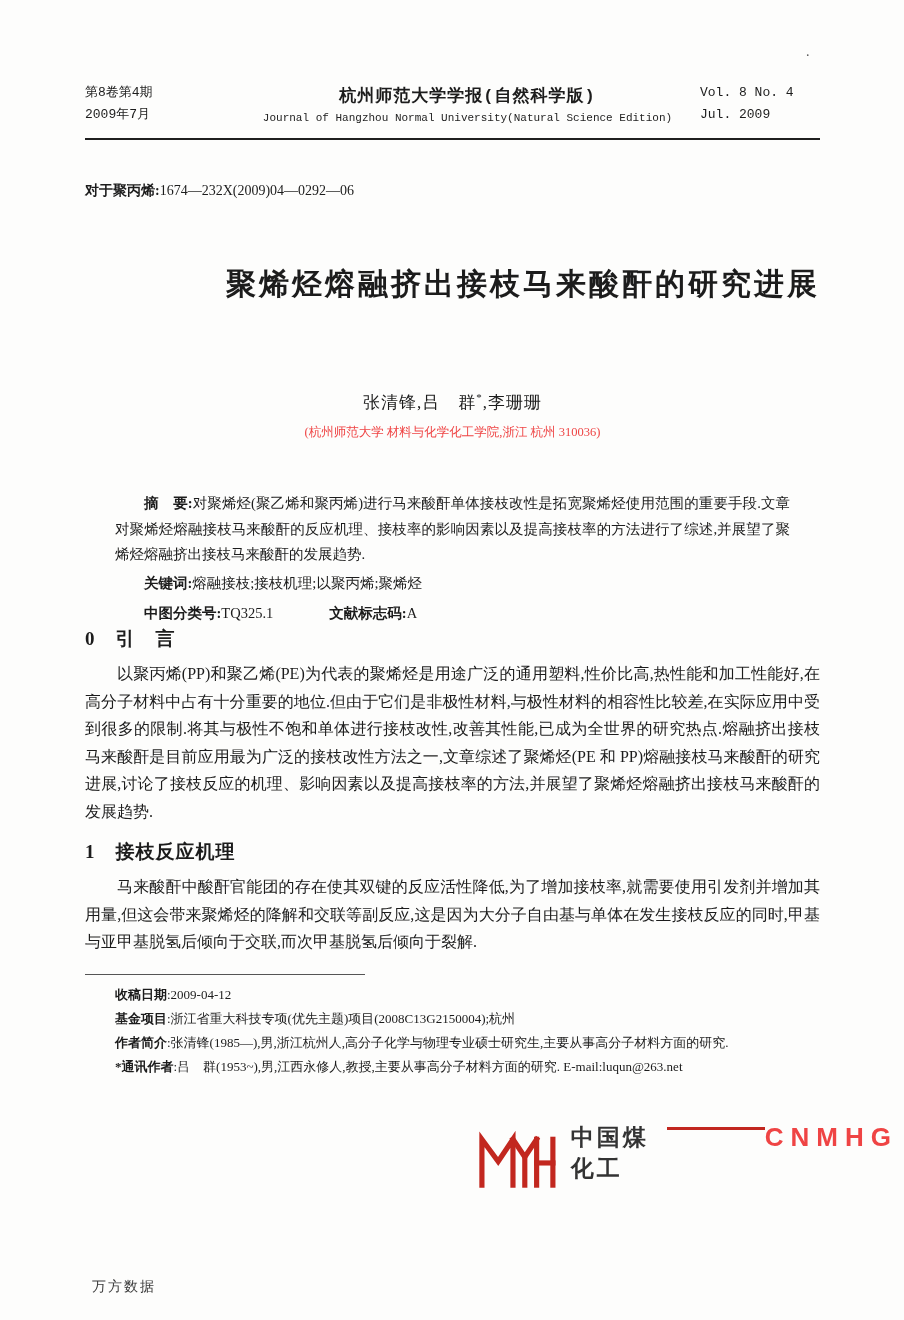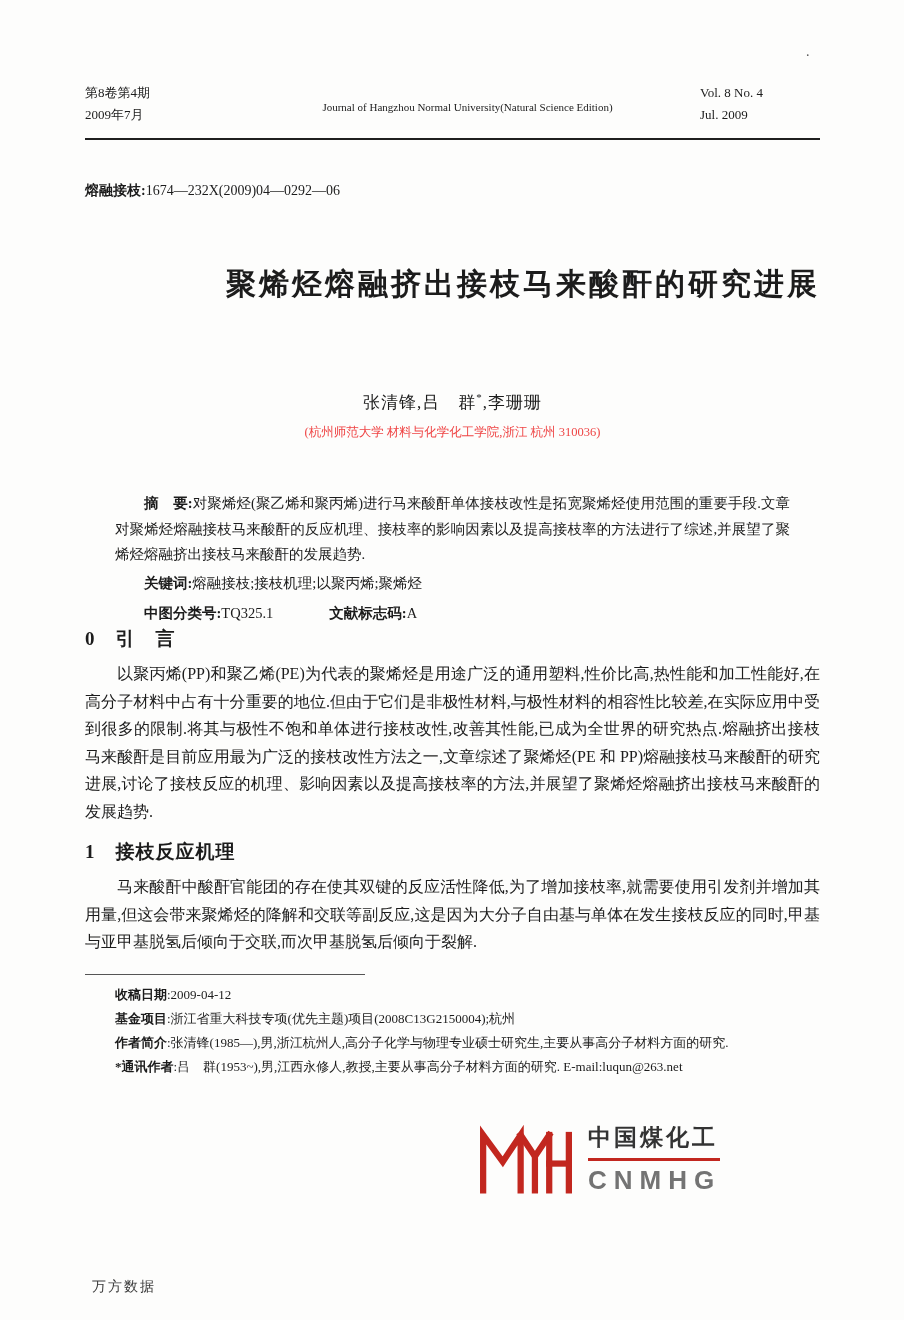--- a/index.html
+++ b/index.html
@@ -15,20 +15,21 @@
     overflow: hidden;
   }
   .content { padding: 0 84px 0 85px; }
 
   
   .journal-header {
     padding-top: 82px;
     display: flex;
     align-items: center;
     justify-content: flex-start;
+    font-family: Liberation Mono, monospace;
   }
   .jh-left { width: 150px; font-size: 13px; line-height: 1.7; }
   .jh-center { flex: 1; text-align: center; }
   .jh-center .cn { font-size: 17px; font-weight: bold; letter-spacing: 1px; }
   .jh-center .en { font-size: 11px; margin-top: 5px; color: #222; }
   .jh-right { width: 120px; font-size: 13px; line-height: 1.7; text-align: left; }
   .header-rule {
     margin-top: 12px;
     border-top: 2px solid #1f1f1f;
   }
@@ -106,21 +107,21 @@
   .watermark {
     position: absolute;
     left: 470px;
     top: 1118px;
     display: flex;
     align-items: flex-start;
     gap: 12px;
     background: rgba(253,253,252,0.85);
     padding: 4px 6px;
   }
-  .wm-text { display: flex; flex-direction: column; }
+  .wm-text { display: flex; flex-direction: row; }
   .wm-cn {
     font-size: 23px;
     letter-spacing: 3px;
     color: #333;
     font-weight: bold;
     font-family: "Liberation Sans", sans-serif;
   }
   .wm-divider { height: 3px; width: 132px; margin: 5px 0 4px; }
   .wm-en {
     font-size: 26px;
@@ -153,31 +154,32 @@
   <span class="artifact-dot">.</span>
 
   <div class="content">
 
     <div class="journal-header">
       <div class="jh-left">
         <div>第8卷第4期</div>
         <div>2009年7月</div>
       </div>
       <div class="jh-center">
+        <div class="cn">杭州师范大学学报(自然科学版)</div>
         <div class="en">Journal of Hangzhou Normal University(Natural Science Edition)</div>
       </div>
       <div class="jh-right">
         <div>Vol. 8 No. 4</div>
         <div>Jul. 2009</div>
       </div>
     </div>
     <div class="header-rule"></div>
 
     <div class="article-no">
-      <span class="lbl">熔融接枝:</span><span>1674—232X(2009)04—0292—06</span>
+      <span class="lbl">对于聚丙烯:</span><span>1674—232X(2009)04—0292—06</span>
     </div>
 
     <h1 class="paper-title">聚烯烃熔融挤出接枝马来酸酐的研究进展</h1>
 
     <div class="authors">
       <span>张清锋,吕　群</span><sup>*</sup><span>,李珊珊</span>
     </div>
     <div class="affiliation">(杭州师范大学 材料与化学化工学院,浙江 杭州 310036)</div>
 
     <div class="abstract-block">
@@ -224,18 +226,18 @@
         <path d="M50 12 L66 36 L82 12"></path>
         <path d="M66 36 V74"></path>
         <path d="M82 12 V74"></path>
         <path d="M104 12 V74"></path>
         <path d="M82 44 H104"></path>
       </g>
     </svg>
     <div class="wm-text">
       <div class="wm-cn">中国煤化工</div>
       <div class="wm-divider" style="background: rgb(194, 39, 31);"></div>
-      <div class="wm-en" style="color: #737373;">CNMHG</div>
+      <div class="wm-en" style="color: #ef4444;">CNMHG</div>
     </div>
   </div>
 
   <div class="scan-footer">万方数据</div>
 </div>
 
 </body></html>

